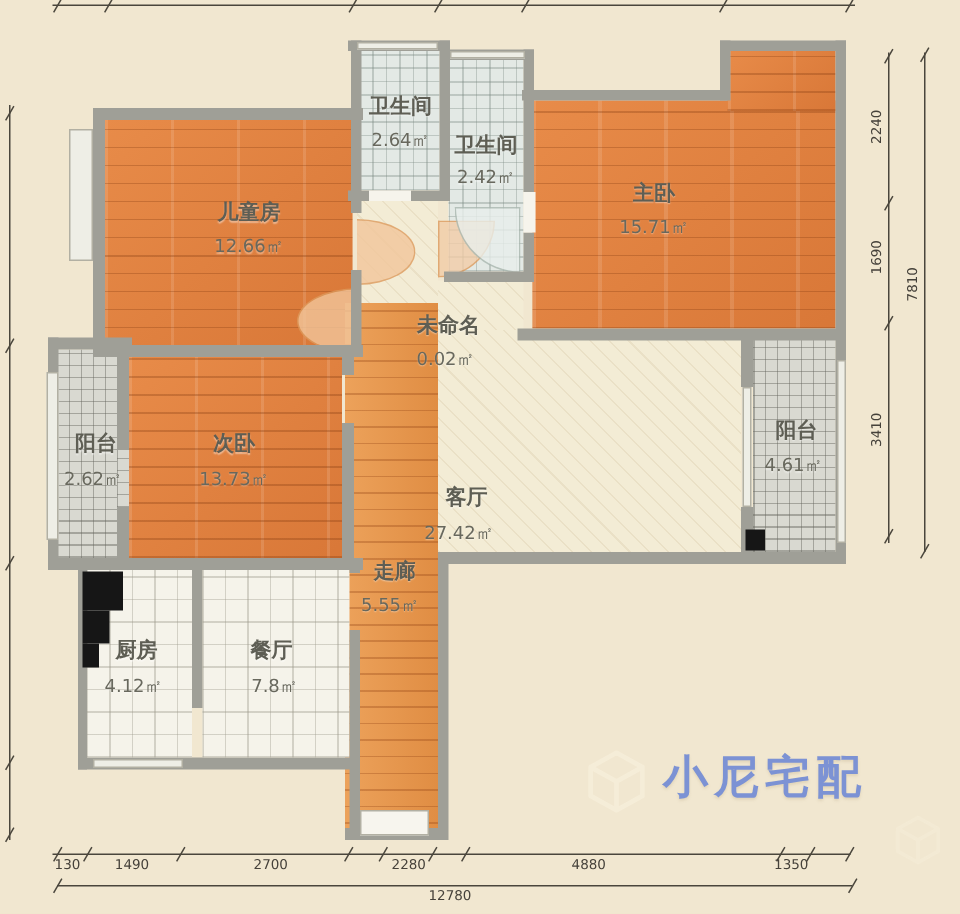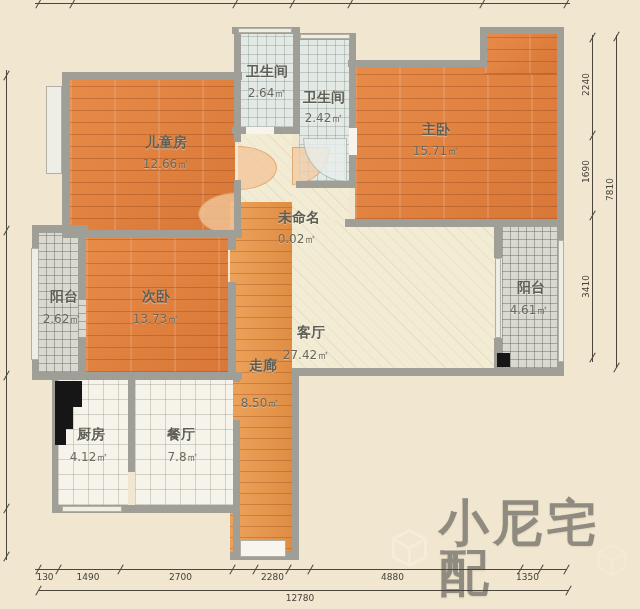--- a/index.html
+++ b/index.html
@@ -35,22 +35,22 @@
   .rname{font-size:14px;font-weight:700;line-height:1;color:#5e5e54;text-align:center;
          text-shadow:0 1px 1px rgba(255,255,255,.45);width:90px;}
   .rarea{font-size:12px;line-height:1;color:#68685d;text-align:center;
          text-shadow:0 1px 1px rgba(255,255,255,.4);width:90px;}
   .dim{font-size:9px;line-height:1;color:#45413a;text-align:center;}
   .vdim{transform:rotate(-90deg);}
   .line{background:#4a463c;}
   .sl{width:11px;height:1px;background:#4a463c;transform:rotate(-60deg);}
   .arc{opacity:.8;}
   #wm{display:flex;align-items:center;gap:8px;opacity:.55;}
-  #wm .wmtext{font-size:50px;font-weight:700;letter-spacing:4px;color:#404040;
-       text-shadow:0 1px 2px rgba(170,150,110,.45);line-height:1;}
+  #wm .wmtext{font-size:30px;font-weight:700;letter-spacing:4px;color:#1d4ed8;
+       text-shadow:0 1px 2px rgba(170,150,110,.45);line-height:1;font-family:Liberation Mono, monospace;}
 </style>
 </head>
 <body>
 
 <div id="stage">
 
   <div class="abs wood" style="left:70px;top:79px;width:165px;height:152px"></div>
   <div class="abs btile" style="left:239px;top:34px;width:54px;height:93px"></div>
   <div class="abs btile" style="left:299px;top:40px;width:50px;height:141px"></div>
   <div class="abs wood" style="left:355px;top:67px;width:202px;height:152px"></div>
@@ -131,22 +131,22 @@
   <div class="abs rname" style="left:391px;top:122px">主卧</div>
   <div class="abs rarea" style="left:391px;top:145px">15.71㎡</div>
   <div class="abs rname" style="left:121px;top:135px">儿童房</div>
   <div class="abs rarea" style="left:121px;top:158px">12.66㎡</div>
   <div class="abs rname" style="left:254px;top:210px">未命名</div>
   <div class="abs rarea" style="left:252px;top:233px">0.02㎡</div>
   <div class="abs rname" style="left:111px;top:289px">次卧</div>
   <div class="abs rarea" style="left:111px;top:313px">13.73㎡</div>
   <div class="abs rname" style="left:266px;top:325px">客厅</div>
   <div class="abs rarea" style="left:261px;top:349px">27.42㎡</div>
-  <div class="abs rname" style="left:218px;top:358px">走廊</div>
-  <div class="abs rarea" style="left:215px;top:397px">8.50㎡</div>
+  <div class="abs rname" style="left:218px;top:374px">走廊</div>
+  <div class="abs rarea" style="left:215px;top:397px">5.55㎡</div>
   <div class="abs rname" style="left:46px;top:427px">厨房</div>
   <div class="abs rarea" style="left:44px;top:451px">4.12㎡</div>
   <div class="abs rname" style="left:136px;top:427px">餐厅</div>
   <div class="abs rarea" style="left:138px;top:451px">7.8㎡</div>
   <div class="abs rname" style="left:19px;top:289px">阳台</div>
   <div class="abs rarea" style="left:17px;top:313px">2.62㎡</div>
   <div class="abs rname" style="left:486px;top:280px">阳台</div>
   <div class="abs rarea" style="left:484px;top:304px">4.61㎡</div>
 
   <div class="abs line" style="left:35px;top:3px;width:535px;height:1px"></div>

